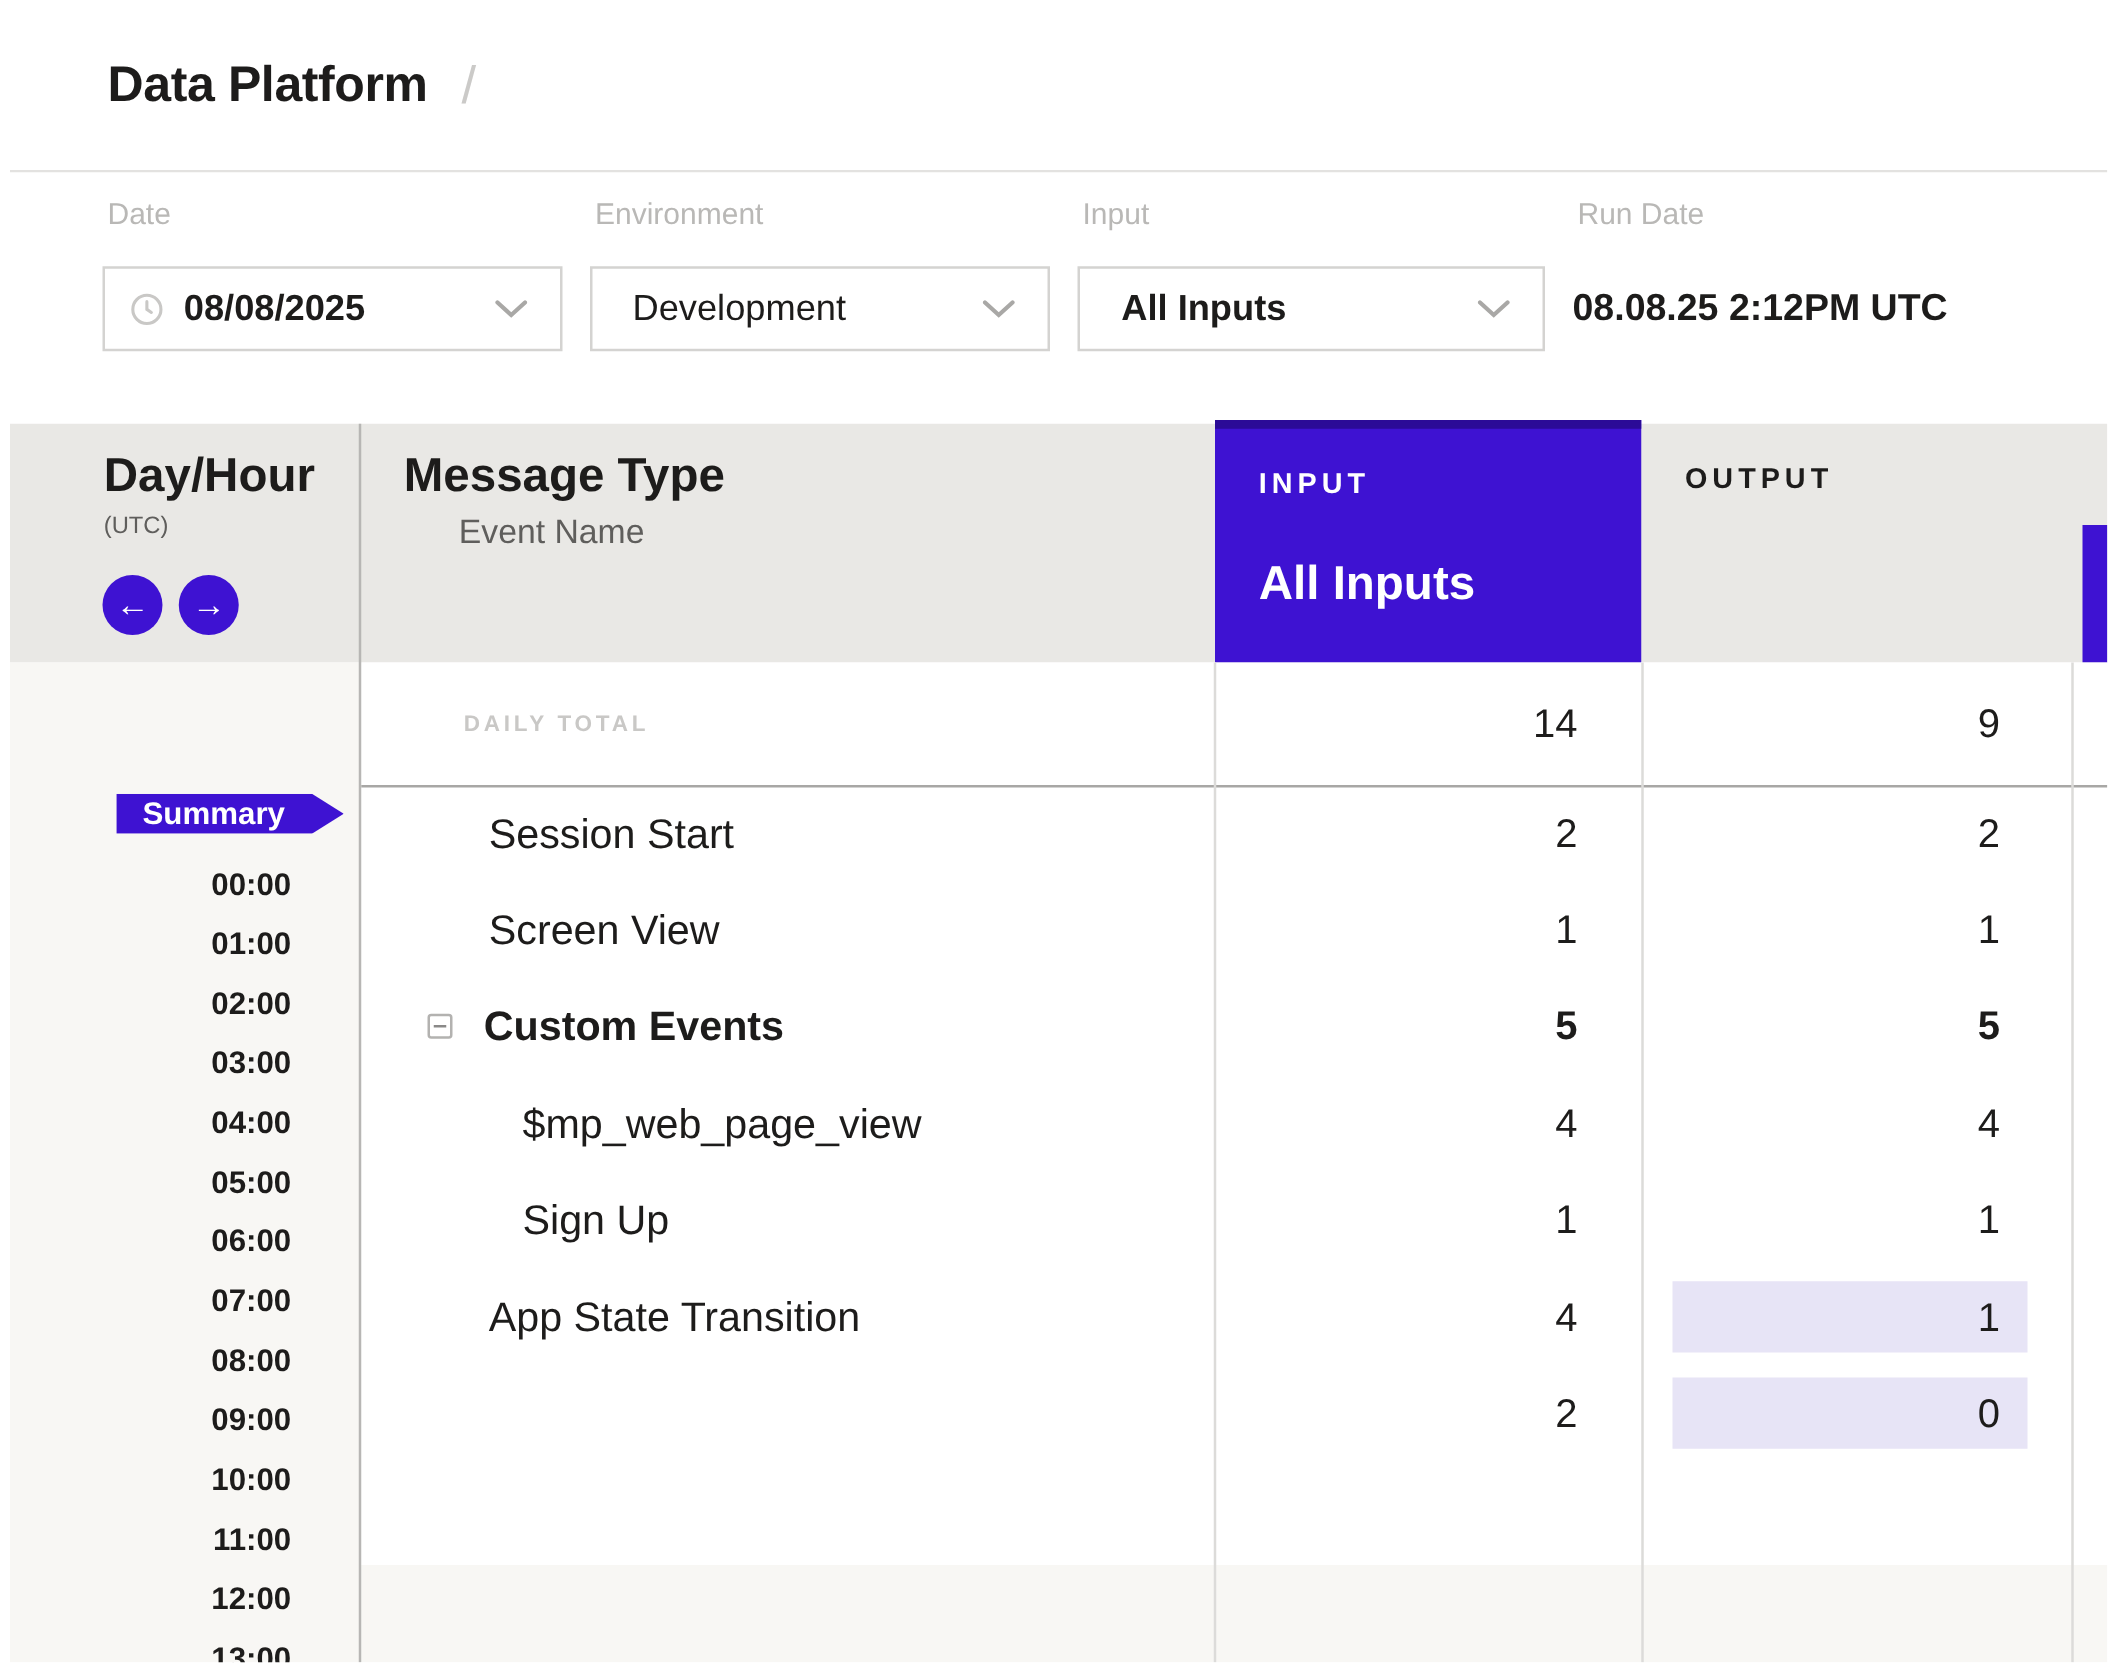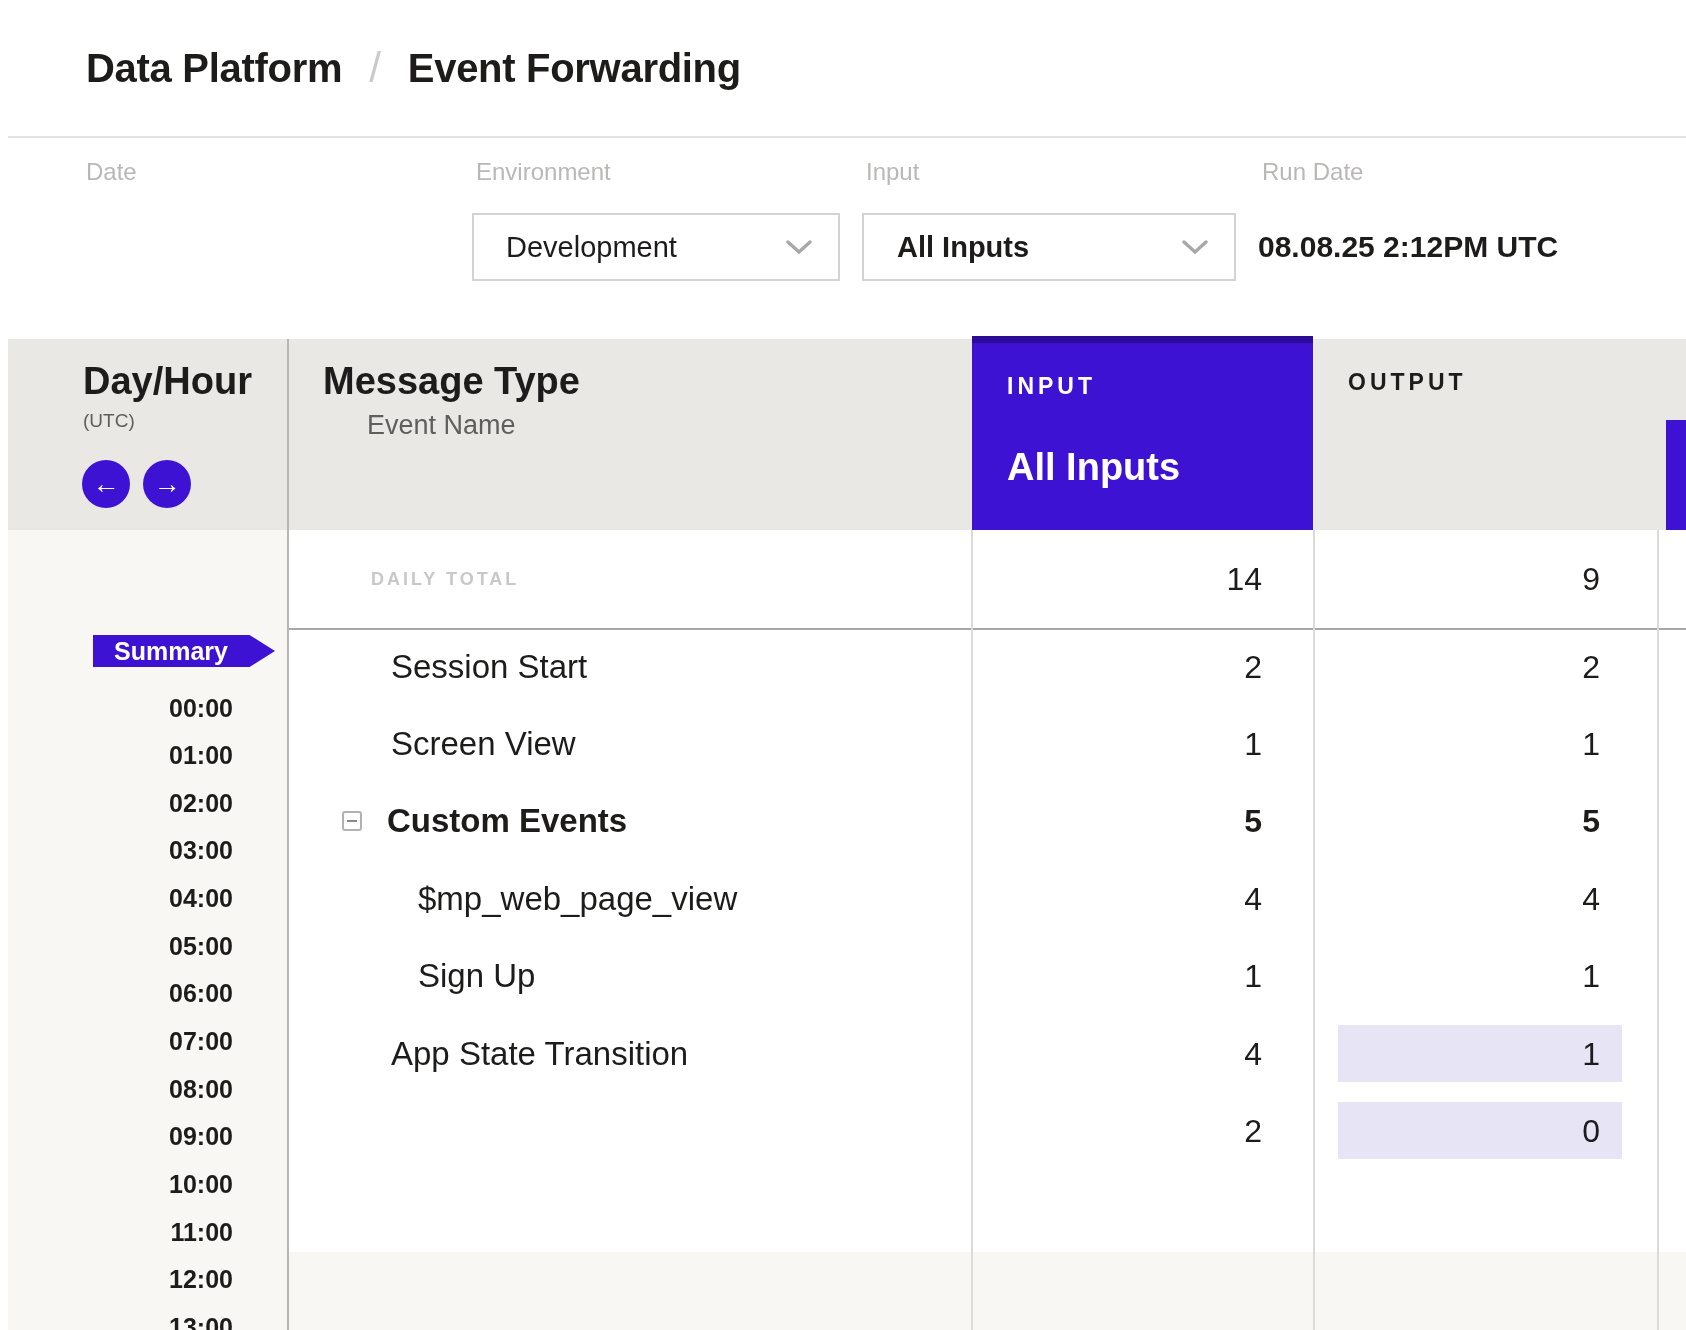--- a/index.html
+++ b/index.html
@@ -81,29 +81,42 @@
   .leftstrip{position:absolute;left:0;top:0;width:8px;height:1330px;background:#fff;}
 </style>
 </head>
 <body>
 
 <div class="page">
 
   <div class="topbar">
     <span class="crumb">Data Platform</span>
     <span class="crumb-sep">/</span>
-    <span class="crumb">Event Forwarding</span>
   </div>
 
   <div class="filterbar">
     <span class="f-label" style="left:86px;">Date</span>
     <span class="f-label" style="left:476px;">Environment</span>
     <span class="f-label" style="left:866px;">Input</span>
     <span class="f-label" style="left:1262px;">Run Date</span>
 
+    <div class="f-box" style="left:82px;width:368px;">
+      <span style="margin-left:20px;display:flex;">
+        <svg class="icon-svg" width="27" height="27" viewBox="0 0 24 24" fill="none" stroke="#c9c8c6" stroke-width="2.2" stroke-linecap="round">
+          <circle cx="12" cy="12" r="10"></circle>
+            <path d="M12 6.5V12l3.2 2.2"></path>
+        </svg>
+      </span>
+      <span class="f-value bold" style="margin-left:16px;">08/08/2025</span>
+      <span class="chev">
+        <svg class="icon-svg" width="26" height="16" viewBox="0 0 26 16" fill="none" stroke="#a9a8a6" stroke-width="3.4" stroke-linecap="round">
+          <polyline points="2,3 13,13 24,3"></polyline>
+        </svg>
+      </span>
+    </div>
 
     <div class="f-box" style="left:472px;width:368px;">
       <span class="f-value" style="margin-left:32px;font-weight:500;text-align:center;">Development</span>
       <span class="chev">
         <svg class="icon-svg" width="26" height="16" viewBox="0 0 26 16" fill="none" stroke="#a9a8a6" stroke-width="3.4" stroke-linecap="round">
           <polyline points="2,3 13,13 24,3"></polyline>
         </svg>
       </span>
     </div>
 

